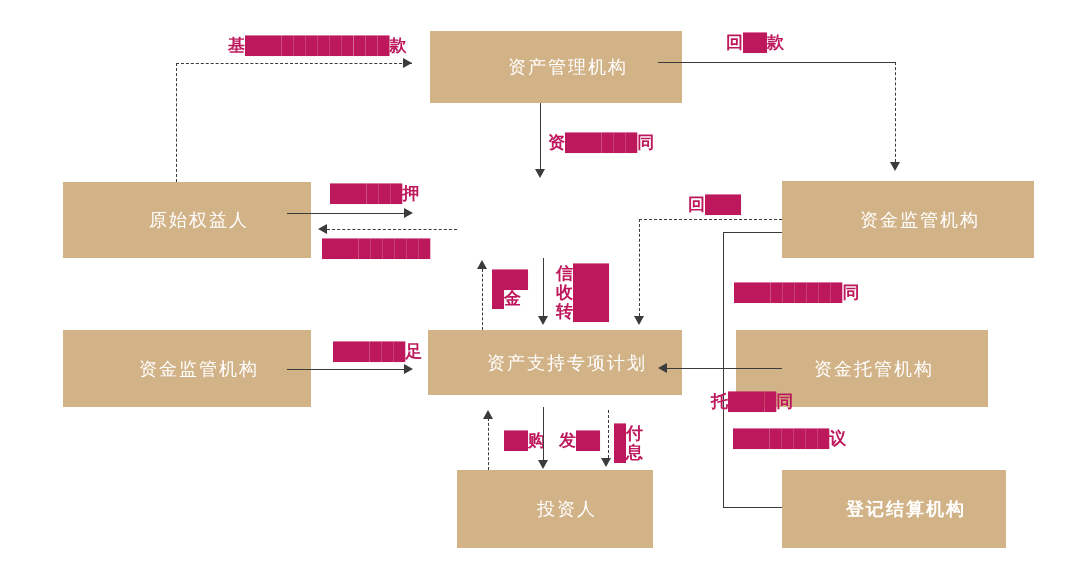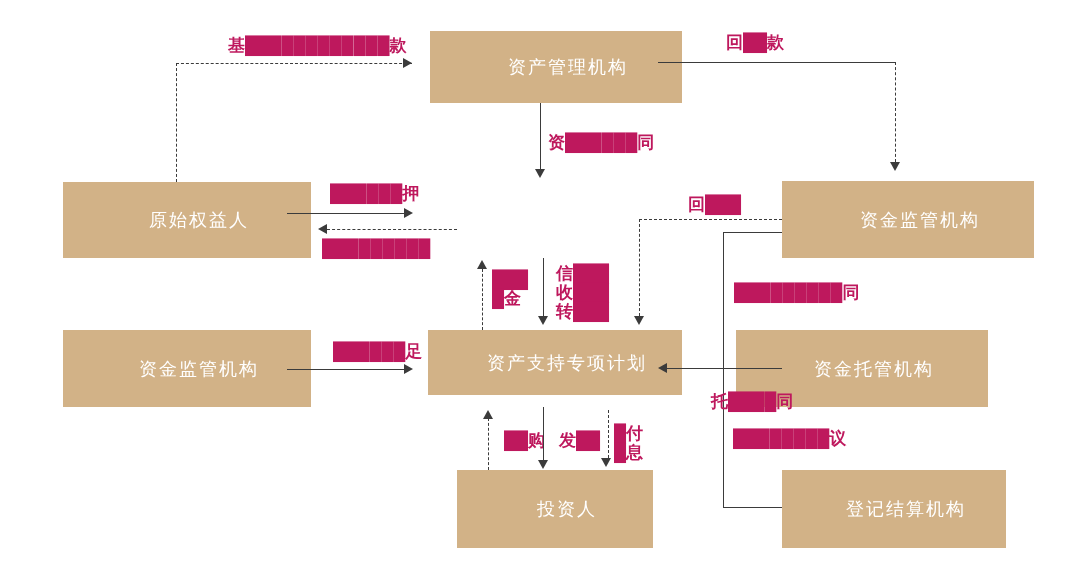--- a/index.html
+++ b/index.html
@@ -30,21 +30,21 @@
 
 <div id="stage">
 
   <div class="box" style="left:430px;top:31px;width:228px;height:72px;">资产管理机构</div>
   <div class="box" style="left:63px;top:182px;width:224px;height:76px;">原始权益人</div>
   <div class="box" style="left:782px;top:181px;width:228px;height:77px;">资金监管机构</div>
   <div class="box" style="left:63px;top:330px;width:224px;height:77px;">资金监管机构</div>
   <div class="box" style="left:428px;top:330px;width:230px;height:65px;">资产支持专项计划</div>
   <div class="box" style="left:736px;top:330px;width:228px;height:77px;">资金托管机构</div>
   <div class="box" style="left:457px;top:470px;width:172px;height:78px;">投资人</div>
-  <div class="box" style="left:782px;top:470px;width:200px;height:78px;">登记结算机构</div>
+  <div class="box" style="left:782px;top:470px;width:200px;height:78px;font-weight:bold;">登记结算机构</div>
 
   <div class="vline dash-v" style="left:176px;top:63px;height:119px;"></div>
   <div class="hline dash-h" style="left:176px;top:63px;width:236px;"></div>
   <div class="arr arr-r" style="left:403px;top:58px;"></div>
   <div class="elabel" style="left:228px;top:36px;">基████████████款</div>
 
   <div class="hline" style="left:658px;top:62px;width:237px;"></div>
   <div class="vline dash-v" style="left:895px;top:62px;height:100px;"></div>
   <div class="arr arr-d" style="left:890px;top:162px;"></div>
   <div class="elabel" style="left:726px;top:33px;">回██款</div>

